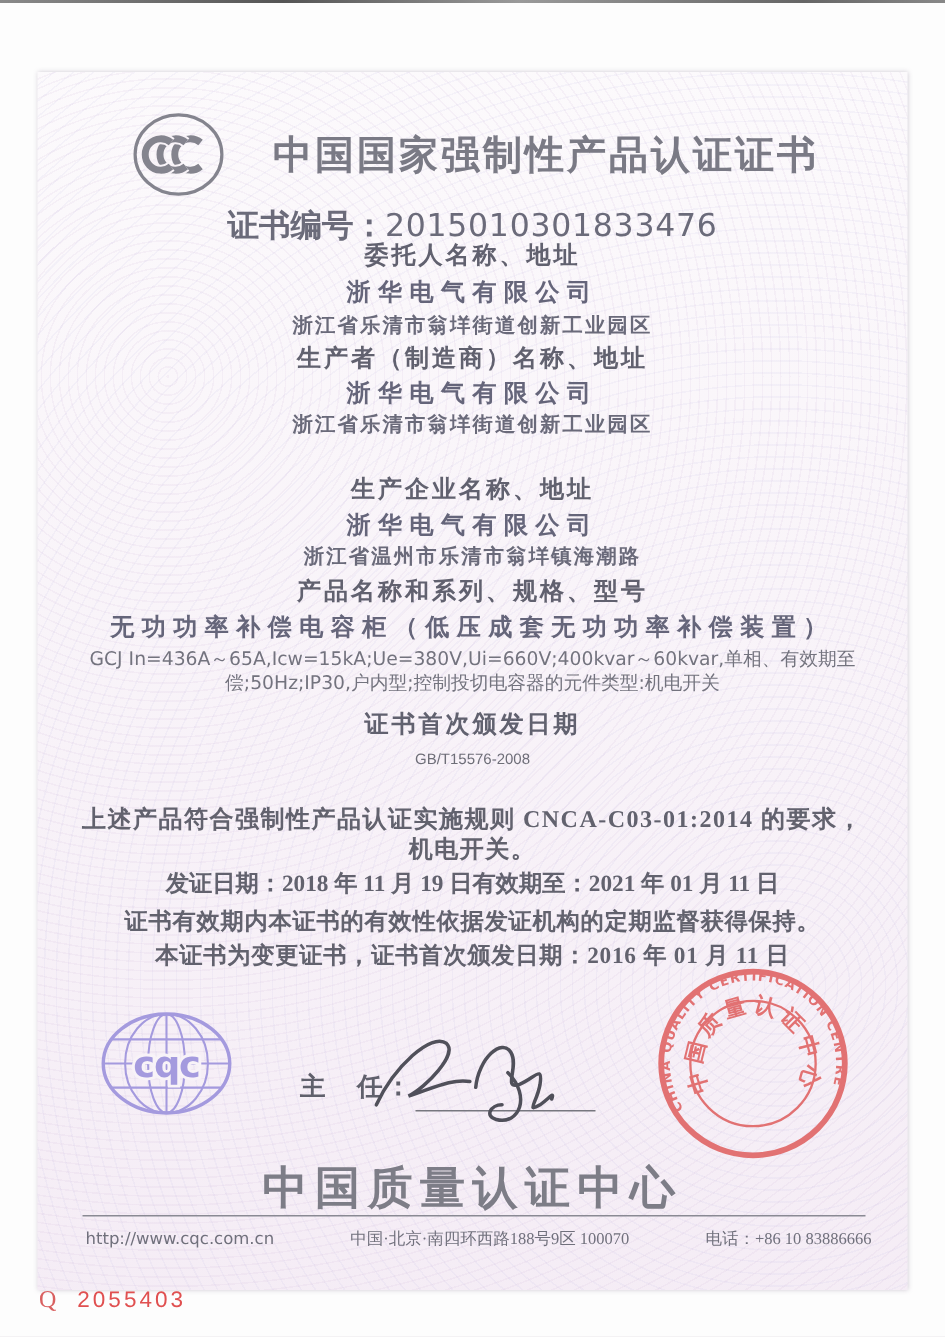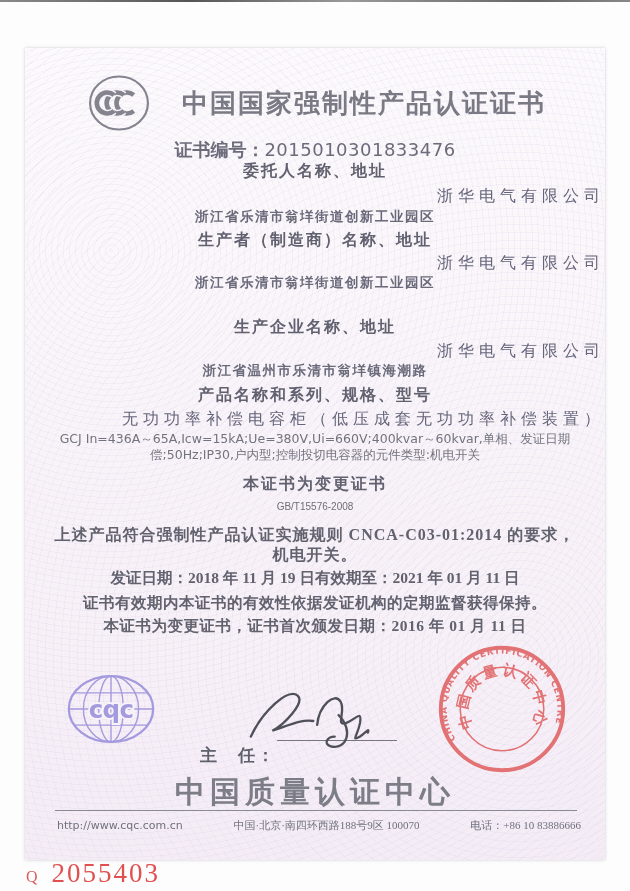--- a/index.html
+++ b/index.html
@@ -18,55 +18,55 @@
       repeating-radial-gradient(circle at 15% 25%, rgba(205,180,215,0.13) 0 1px, transparent 1px 6px),
       repeating-radial-gradient(circle at 85% 75%, rgba(185,180,225,0.11) 0 1px, transparent 1px 8px),
       linear-gradient(180deg, rgba(255,255,255,0.55), rgba(243,233,244,0.65));
     box-shadow:0 0 3px rgba(150,140,160,0.45);
   }
   .header { display:flex; align-items:center; padding:24px 28px 0 62px; height:86px; }
   .ccc-logo { width:64px; height:60px; flex:0 0 auto; }
   .cert-title { flex:1; text-align:center; font-size:26px; font-weight:600;
     letter-spacing:2px; color:#7a7a85; }
   .c { text-align:center; }
-  .cert-no { margin-top:6px; font-size:18px; color:#6b6b7a; font-weight:600; line-height:20px; }
+  .cert-no { margin-top:6px; font-size:21px; color:#6b6b7a; font-weight:600; line-height:20px; }
   .cert-no .num { font-family:"DejaVu Sans",sans-serif; font-weight:500; letter-spacing:0.5px; }
   .label { font-size:16px; font-weight:600; letter-spacing:2px; color:#61616f; line-height:22px; }
-  .name  { font-size:16px; font-weight:400; letter-spacing:5px; color:#65657a; line-height:22px;text-align:right; }
+  .name  { font-size:16px; font-weight:700; letter-spacing:5px; color:#65657a; line-height:22px; }
   .addr  { font-size:13.5px; font-weight:600; letter-spacing:1.5px; color:#6a6a7a; line-height:18px; }
   .spec  { font-family:"DejaVu Sans",sans-serif; font-size:12.5px; color:#73737e; line-height:16px; }
   .std-val { font-family:Liberation Sans, sans-serif; font-size:10px; color:#6e6e78; line-height:20px; }
   .stmt { font-size:16px; font-weight:600; letter-spacing:1px; color:#62626e; line-height:20px; }
   .dates { display:flex; justify-content:center; font-size:15.5px;
     font-weight:600; color:#62626e; line-height:22px; }
   .note-lg { font-size:15.5px; font-weight:600; letter-spacing:0.5px; color:#62626e; line-height:21px; }
   .note-sm { font-size:13.5px; font-weight:600; letter-spacing:0.5px; color:#666672; line-height:19px; }
-  .mt1{margin-top:1px;} .mt2{margin-top:2px;} .mt3{margin-top:3px;} .mt4{margin-top:4px;} .mt8{margin-top:8px;font-family:Liberation Serif, serif;} .mt9{margin-top:24px;} .mt10{margin-top:10px;}
+  .mt1{margin-top:1px;} .mt2{margin-top:2px;} .mt3{margin-top:3px;} .mt4{margin-top:4px;} .mt8{margin-top:20px;font-family:Liberation Serif, serif;} .mt9{margin-top:24px;} .mt10{margin-top:10px;}
   .mt12{margin-top:0;}
   .cqc-logo { position:absolute; left:40px; top:622px; width:92px; height:78px; }
-  .director { position:absolute; left:175px; top:696px; font-size:17px;
+  .director { position:absolute; left:175px; top:665px; font-size:17px;
     letter-spacing:2px; font-weight:600; color:#60606c; }
   .signature { position:absolute; left:220px; top:634px; width:156px; height:76px; }
   .sig-line { position:absolute; left:252px; top:692px; width:120px;
     border-top:1.5px solid #77777f; }
   .stamp { position:absolute; left:409px; top:593px; width:136px; height:136px;
     opacity:0.9; z-index:5; }
   .org-name { position:absolute; left:0; right:0; top:724px; text-align:center;
     font-size:30px; font-weight:600; letter-spacing:5px; color:#7d7d87; }
   .footer-divider { position:absolute; left:30px; right:28px; top:762px;
     border-top:1.5px solid #8a8a94; }
   .footer { position:absolute; left:32px; right:24px; top:770px; display:flex;
     justify-content:space-between; align-items:baseline; font-size:11px;
     color:#70707c; }
   .footer .web { font-family:"DejaVu Sans",sans-serif; }
   .footer .adr, .footer .tel { font-weight:400; }
   .serial { position:absolute; left:26px; top:858px; display:flex;
     align-items:baseline; gap:14px; }
   .serial .q { font-size:16px; color:#d96060; }
-  .serial .num { font-family:Liberation Serif, serif; font-size:27px;
+  .serial .num { font-family:Liberation Sans, sans-serif; font-size:15px;
     letter-spacing:2px; color:#e05050; }
 </style>
 </head>
 <body>
 
 <div class="page">
   <div class="scan-top"></div>
 
   <div class="paper">
 
@@ -95,24 +95,24 @@
     <div class="c label mt3">生产者（制造商）名称、地址</div>
     <div class="c name mt1">浙华电气有限公司</div>
     <div class="c addr">浙江省乐清市翁垟街道创新工业园区</div>
 
     <div class="c label mt9">生产企业名称、地址</div>
     <div class="c name mt2">浙华电气有限公司</div>
     <div class="c addr">浙江省温州市乐清市翁垟镇海潮路</div>
 
     <div class="c label mt4">产品名称和系列、规格、型号</div>
     <div class="c name mt2">无功功率补偿电容柜（低压成套无功功率补偿装置）</div>
-    <div class="c spec mt1">GCJ In=436A～65A,Icw=15kA;Ue=380V,Ui=660V;400kvar～60kvar,单相、发证日期</div>
+    <div class="c spec mt1">GCJ In=436A～65A,Icw=15kA;Ue=380V,Ui=660V;400kvar～60kvar,单相、有效期至</div>
     <div class="c spec">偿;50Hz;IP30,户内型;控制投切电容器的元件类型:机电开关</div>
 
-    <div class="c label mt10">本证书为变更证书</div>
+    <div class="c label mt10">证书首次颁发日期</div>
     <div class="c std-val mt2">GB/T15576-2008</div>
 
     <div class="c stmt mt8">上述产品符合强制性产品认证实施规则 CNCA-C03-01:2014 的要求，</div>
     <div class="c stmt">机电开关。</div>
 
     <div class="dates mt2">
       <span>发证日期：2018 年 11 月 19 日</span>
       <span>有效期至：2021 年 01 月 11 日</span>
     </div>
 

